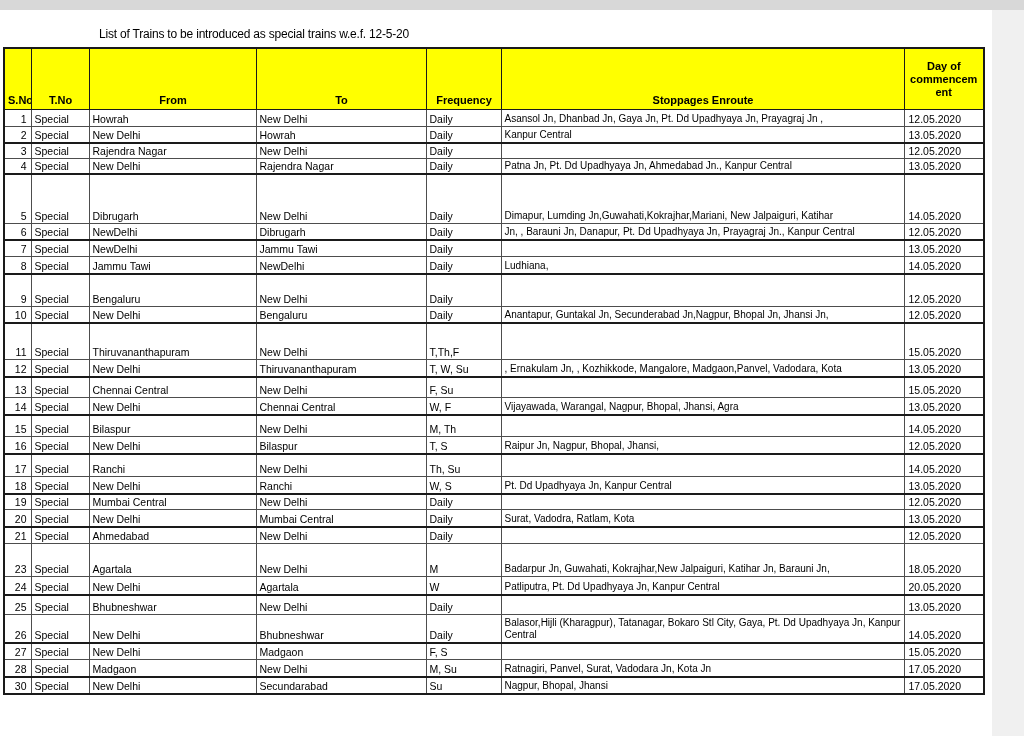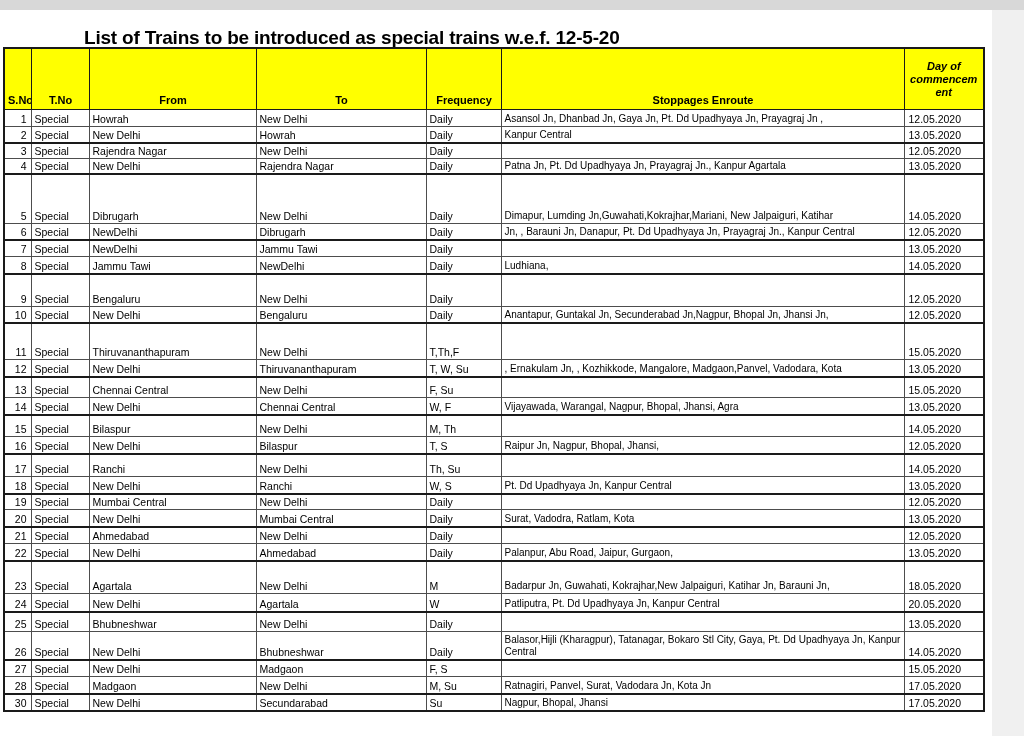--- a/index.html
+++ b/index.html
@@ -4,22 +4,22 @@
 <style>
   html, body { margin:0; padding:0; background:#ffffff; }
   body {
     width:1024px; height:736px; overflow:hidden;
     font-family:"Liberation Sans", sans-serif; color:#000;
     position:relative;
   }
   .top-strip { position:absolute; top:0; left:0; width:1024px; height:10px; background:#d8d8d8; }
   .side-strip { position:absolute; top:10px; right:0; width:32px; height:726px; background:#f0f0f0; }
   .title {
-    position:absolute; top:27px; left:84px;
-    font-size:19px; font-weight:bold; letter-spacing:-0.2px;
+    position:absolute; top:27px; left:99px;
+    font-size:12px; font-weight:normal; letter-spacing:-0.2px;
     white-space:nowrap;
   }
   table.train-table {
     position:absolute; top:47px; left:3px;
     width:980px; border-collapse:collapse; table-layout:fixed;
     border:2px solid #1a1a1a;
     background:#fff;
   }
   col.c-sno  { width:27px; }
   col.c-tno  { width:58px; }
@@ -38,21 +38,21 @@
   }
   thead th {
     background:#ffff00;
     font-weight:bold;
     text-align:center;
     height:58px;
     font-size:11px; line-height:13px;
     border:1.5px solid #1a1a1a;
     padding-bottom:2px;
   }
-  thead th.h-day { vertical-align:middle; overflow-wrap:anywhere; padding:0 3px;font-style:italic; }
+  thead th.h-day { vertical-align:middle; overflow-wrap:anywhere; padding:0 3px; }
   tbody td.col-sno { text-align:right; padding-right:4px; }
   tbody td.col-stoppages { font-size:10px; }
   tbody td.col-date { padding-left:4px; }
   tbody tr.group-end td { border-bottom:2px solid #1a1a1a; }
 </style>
 </head>
 <body>
 
 <div class="top-strip"></div>
 <div class="side-strip"></div>
@@ -107,21 +107,21 @@
         <td class="col-freq">Daily</td>
         <td class="col-stoppages"></td>
         <td class="col-date">12.05.2020</td>
       </tr>
       <tr class="group-end" style="height: 15px;">
         <td class="col-sno">4</td>
         <td class="col-tno">Special</td>
         <td class="col-from">New Delhi</td>
         <td class="col-to">Rajendra Nagar</td>
         <td class="col-freq">Daily</td>
-        <td class="col-stoppages">Patna Jn, Pt. Dd Upadhyaya Jn, Prayagraj Jn., Kanpur Agartala</td>
+        <td class="col-stoppages">Patna Jn, Pt. Dd Upadhyaya Jn, Ahmedabad Jn., Kanpur Central</td>
         <td class="col-date">13.05.2020</td>
       </tr>
       <tr style="height: 50px;">
         <td class="col-sno">5</td>
         <td class="col-tno">Special</td>
         <td class="col-from">Dibrugarh</td>
         <td class="col-to">New Delhi</td>
         <td class="col-freq">Daily</td>
         <td class="col-stoppages">Dimapur,  Lumding Jn,Guwahati,Kokrajhar,Mariani,  New Jalpaiguri,  Katihar</td>
         <td class="col-date">14.05.2020</td>
@@ -262,29 +262,20 @@
         <td class="col-date">13.05.2020</td>
       </tr>
       <tr style="height: 17px;">
         <td class="col-sno">21</td>
         <td class="col-tno">Special</td>
         <td class="col-from">Ahmedabad</td>
         <td class="col-to">New Delhi</td>
         <td class="col-freq">Daily</td>
         <td class="col-stoppages"></td>
         <td class="col-date">12.05.2020</td>
-      </tr>
-      <tr class="group-end" style="height: 17px;">
-        <td class="col-sno">22</td>
-        <td class="col-tno">Special</td>
-        <td class="col-from">New Delhi</td>
-        <td class="col-to">Ahmedabad</td>
-        <td class="col-freq">Daily</td>
-        <td class="col-stoppages">Palanpur, Abu Road,  Jaipur, Gurgaon,</td>
-        <td class="col-date">13.05.2020</td>
       </tr>
       <tr style="height: 33px; padding-left: 48px;">
         <td class="col-sno">23</td>
         <td class="col-tno">Special</td>
         <td class="col-from">Agartala</td>
         <td class="col-to">New Delhi</td>
         <td class="col-freq">M</td>
         <td class="col-stoppages">Badarpur Jn, Guwahati, Kokrajhar,New Jalpaiguri, Katihar Jn, Barauni Jn,</td>
         <td class="col-date">18.05.2020</td>
       </tr>

